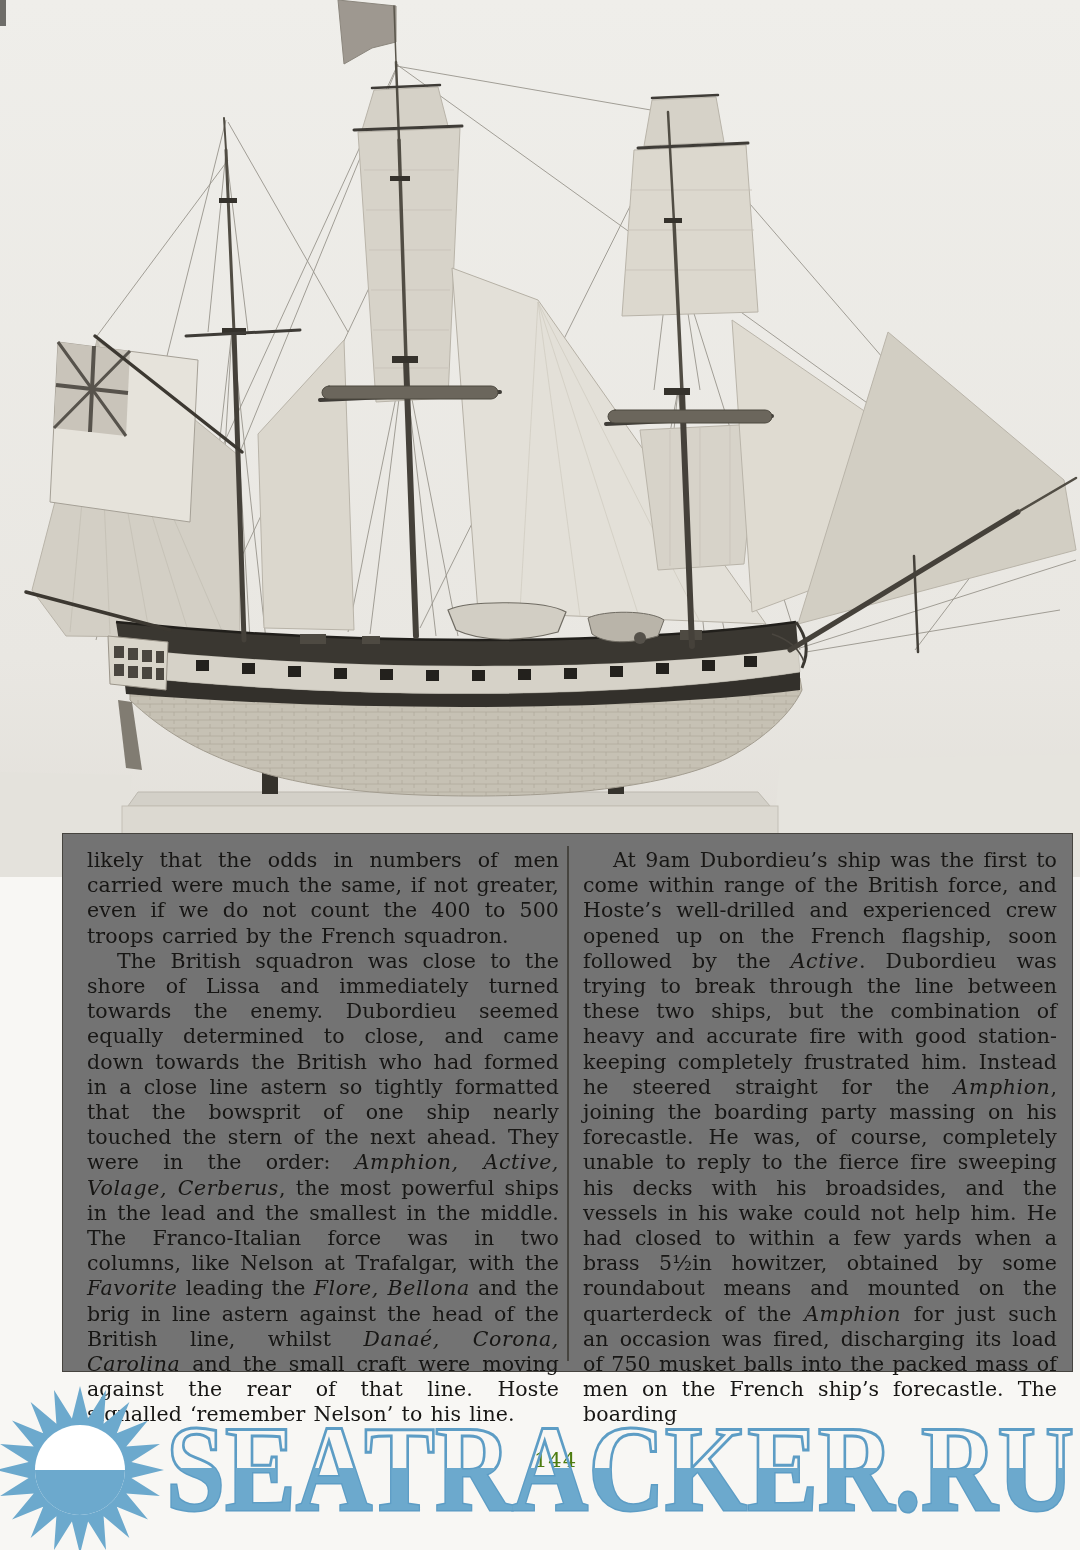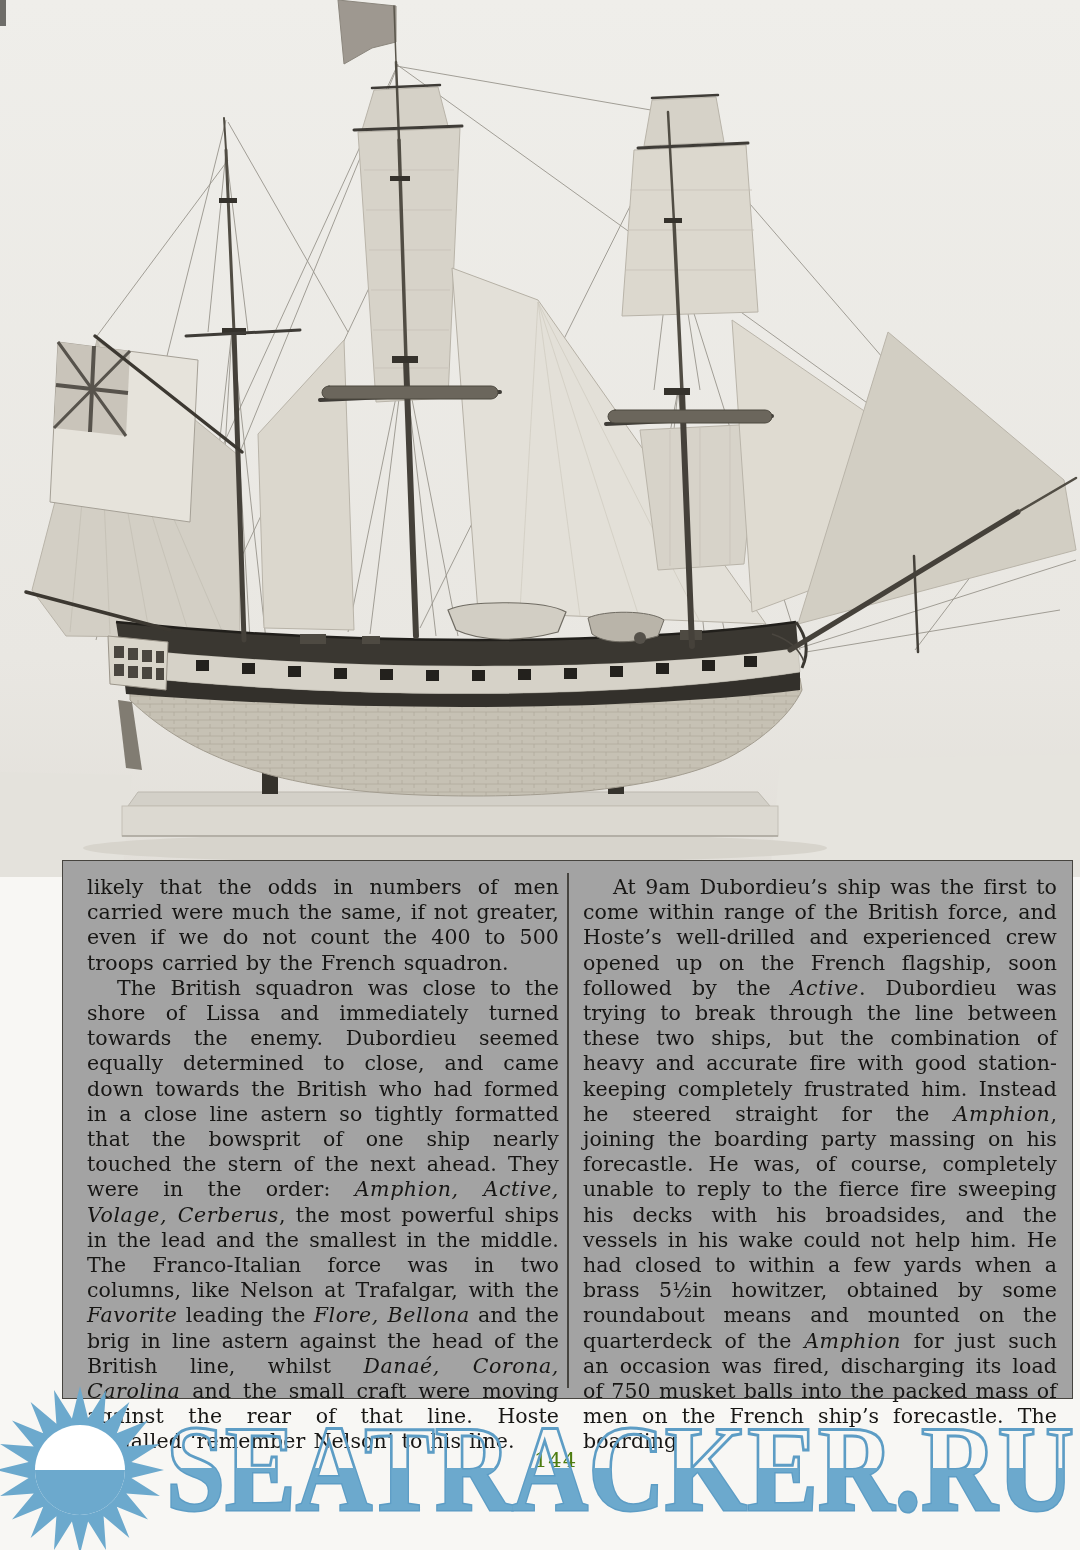--- a/index.html
+++ b/index.html
@@ -5,22 +5,22 @@
   html,body{margin:0;padding:0;}
   body{
     width:1080px;height:1550px;position:relative;overflow:hidden;
     background:#f8f7f4;
     font-family:"DejaVu Serif", serif;
   }
   
   .photo-wrap{position:absolute;left:0;top:0;width:1080px;height:877px;z-index:1;}
   
   .text-frame{
-    position:absolute;left:62px;top:860px;width:1011px;height:539px;
-    border:1.5px solid #46443f;box-sizing:border-box;background:#a3a3a3;z-index:5;
+    position:absolute;left:62px;top:833px;width:1011px;height:539px;
+    border:1.5px solid #46443f;box-sizing:border-box;background:#737373;z-index:5;
   }
   .col{
     position:absolute;top:14px;bottom:8px;
     font-size:20.5px;line-height:25.2px;color:#171614;
     text-align:justify;letter-spacing:.1px;word-spacing:1.5px;
   }
   .col p{margin:0;}
   .col p.indent{text-indent:30px;}
   .col em{letter-spacing:.6px;}
   .col-left{left:24px;width:472px;}

